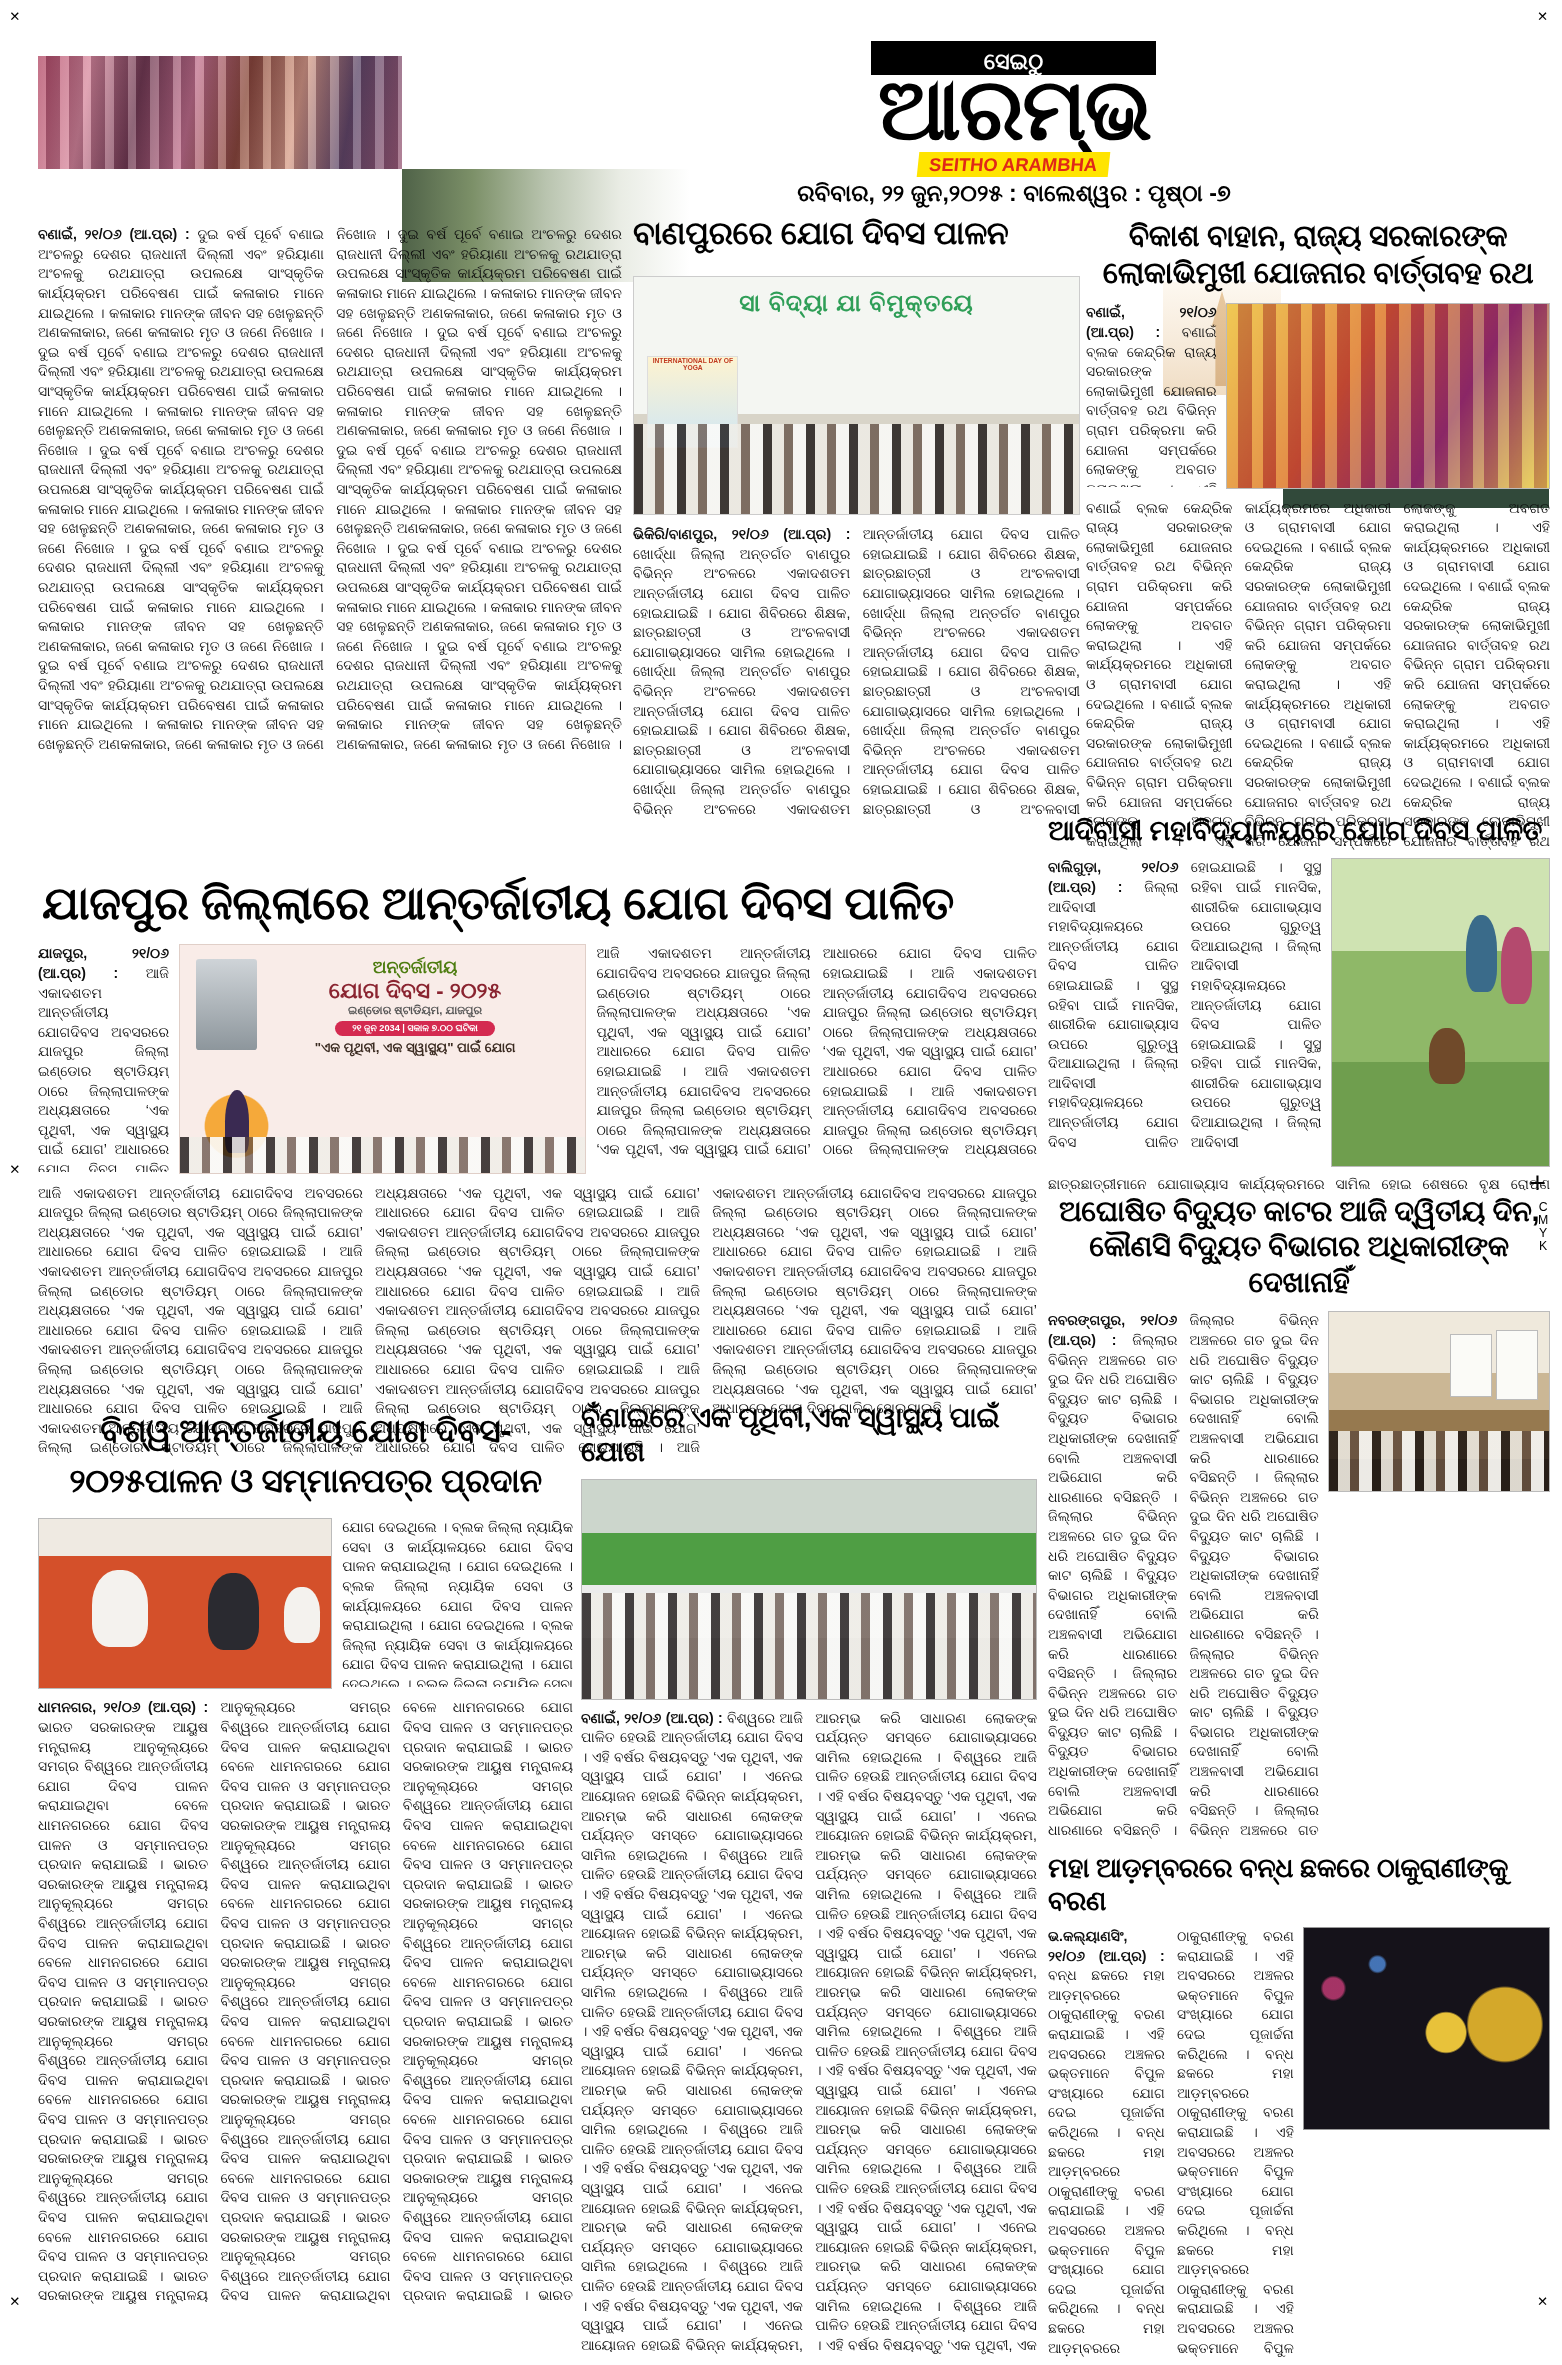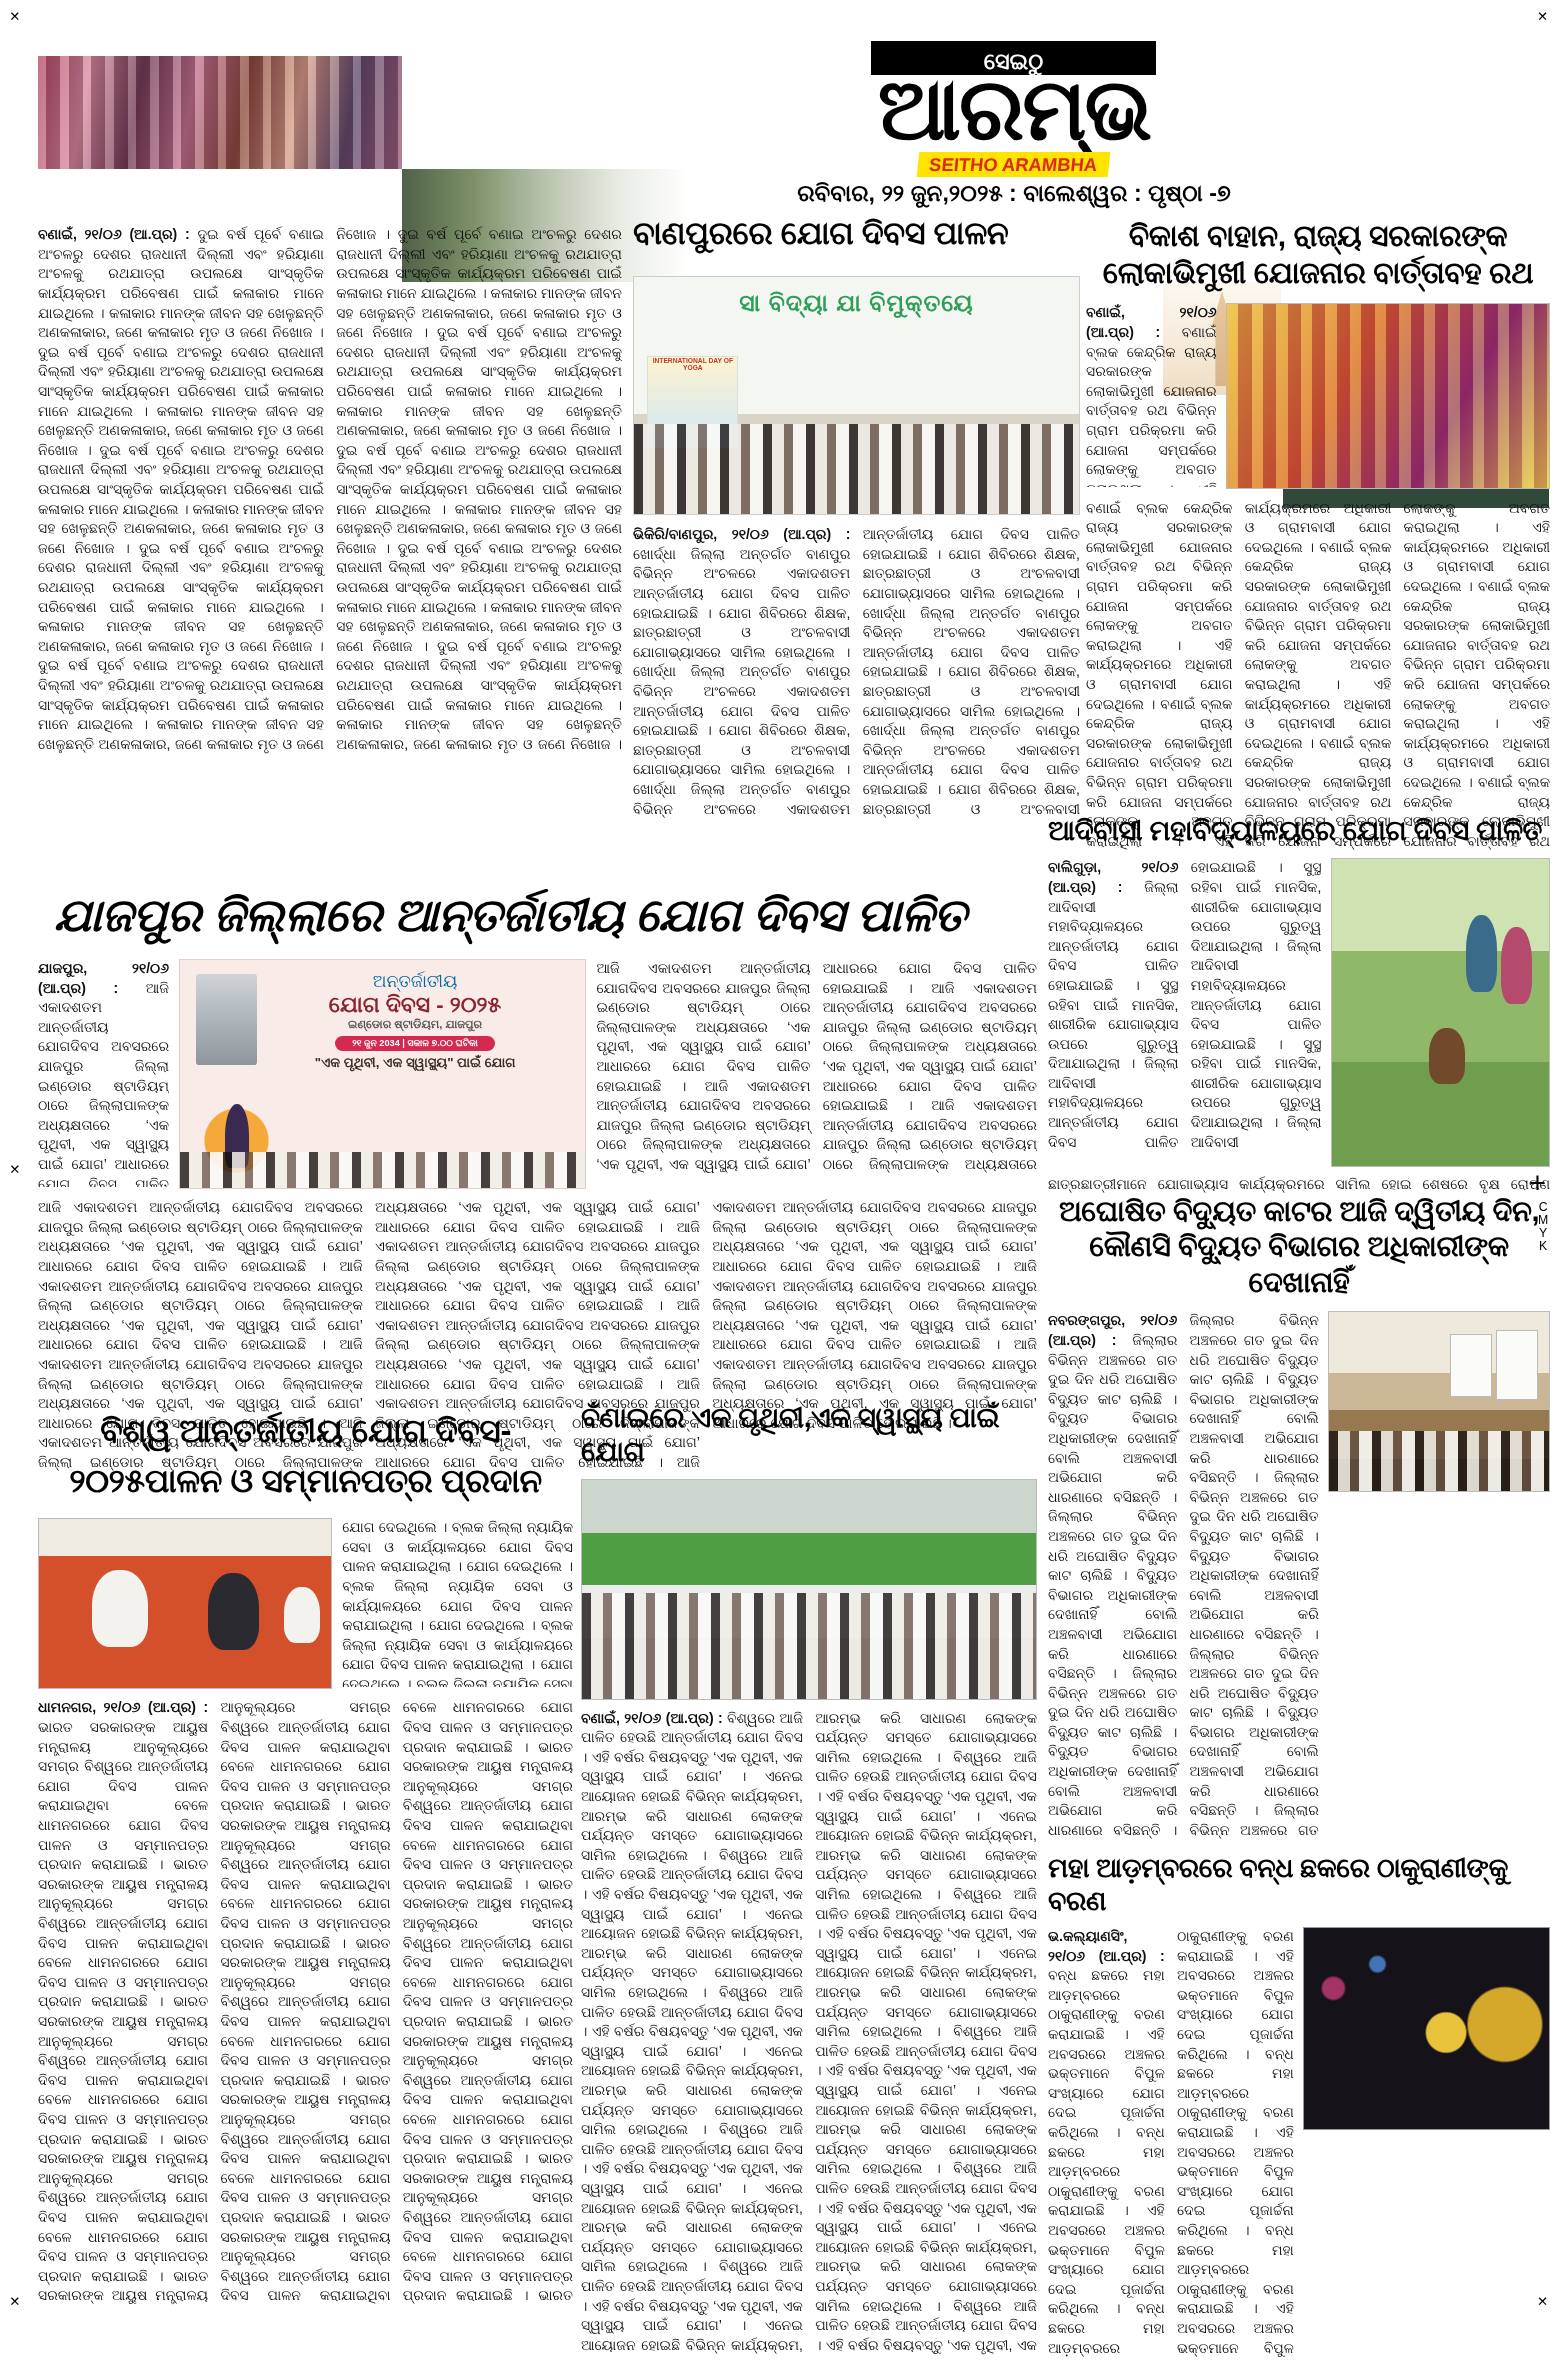--- a/index.html
+++ b/index.html
@@ -46,21 +46,21 @@
   
   .headline{font-weight:800;color:#000;line-height:1.22;letter-spacing:-0.5px;}
   .center{text-align:center;}
   .bodytext{font-size:14px;line-height:1.40;text-align:justify;color:#0d0d0d;overflow:hidden;}
   .cols2{column-count:2;column-gap:12.3px;}
   .cols3{column-count:3;column-gap:12.3px;}
   .dl{font-weight:700;}
   .banner-green{color:#2f9e57;font-weight:800;text-align:center;letter-spacing:1px;}
   .idy-poster{position:absolute;left:3%;bottom:28%;width:20%;height:38%;background:linear-gradient(180deg,#fdf3d0,#cfe6f5);
       font-size:6.7px;color:#c03a20;font-weight:700;text-align:center;overflow:hidden;border:0.5px solid #ddd;}
-  .ybanner-title1{color:#0369a1;font-weight:400;font-size:17.4px;text-align:center;}
+  .ybanner-title1{color:#4d7c0f;font-weight:700;font-size:17.4px;text-align:center;}
   .ybanner-title2{color:#8a2430;font-weight:900;font-size:22px;text-align:center;}
   .ybanner-sub{color:#555;font-weight:700;font-size:11.3px;text-align:center;}
   .ybanner-pill{background:#d42a50;color:#fff;font-size:9.2px;font-weight:700;text-align:center;
       border-radius:10.2px;width:55%;margin:4.1px auto;padding:2px 0;}
   .ybanner-quote{color:#3a2a20;font-weight:800;font-size:13.3px;text-align:center;}
   .modi{position:absolute;left:4%;top:6%;width:15%;height:40%;background:linear-gradient(180deg,#cfd4d8,#8d969c);border-radius:3.1px;}
   .sun{position:absolute;left:5%;bottom:4%;width:18%;height:42%;
       background:radial-gradient(circle at 50% 60%,#f5a93a 0 46%,rgba(0,0,0,0) 48%);}
   .sun:before{content:"";position:absolute;left:34%;top:22%;width:32%;height:66%;background:#3a2a52;border-radius:50% 50% 20% 20%;}
   
@@ -126,21 +126,21 @@
         <span>ବଣାଇଁ ବ୍ଲକ କେନ୍ଦ୍ରିକ ରାଜ୍ୟ ସରକାରଙ୍କ ଲୋକାଭିମୁଖୀ ଯୋଜନାର ବାର୍ତ୍ତାବହ ରଥ ବିଭିନ୍ନ ଗ୍ରାମ ପରିକ୍ରମା କରି ଯୋଜନା ସମ୍ପର୍କରେ ଲୋକଙ୍କୁ ଅବଗତ କରାଇଥିଲା । ଏହି କାର୍ଯ୍ୟକ୍ରମରେ ଅଧିକାରୀ ଓ ଗ୍ରାମବାସୀ ଯୋଗ ଦେଇଥିଲେ ।</span>
       </div>
       <div class="photo ph-rath" style="width:323px;height:184px;border:0.5px solid #bbb;"></div>
     </div>
     <div class="bodytext cols3" style="margin-top:9.2px;height:359px;">
       <span>ବଣାଇଁ ବ୍ଲକ କେନ୍ଦ୍ରିକ ରାଜ୍ୟ ସରକାରଙ୍କ ଲୋକାଭିମୁଖୀ ଯୋଜନାର ବାର୍ତ୍ତାବହ ରଥ ବିଭିନ୍ନ ଗ୍ରାମ ପରିକ୍ରମା କରି ଯୋଜନା ସମ୍ପର୍କରେ ଲୋକଙ୍କୁ ଅବଗତ କରାଇଥିଲା । ଏହି କାର୍ଯ୍ୟକ୍ରମରେ ଅଧିକାରୀ ଓ ଗ୍ରାମବାସୀ ଯୋଗ ଦେଇଥିଲେ । ବଣାଇଁ ବ୍ଲକ କେନ୍ଦ୍ରିକ ରାଜ୍ୟ ସରକାରଙ୍କ ଲୋକାଭିମୁଖୀ ଯୋଜନାର ବାର୍ତ୍ତାବହ ରଥ ବିଭିନ୍ନ ଗ୍ରାମ ପରିକ୍ରମା କରି ଯୋଜନା ସମ୍ପର୍କରେ ଲୋକଙ୍କୁ ଅବଗତ କରାଇଥିଲା । ଏହି କାର୍ଯ୍ୟକ୍ରମରେ ଅଧିକାରୀ ଓ ଗ୍ରାମବାସୀ ଯୋଗ ଦେଇଥିଲେ । ବଣାଇଁ ବ୍ଲକ କେନ୍ଦ୍ରିକ ରାଜ୍ୟ ସରକାରଙ୍କ ଲୋକାଭିମୁଖୀ ଯୋଜନାର ବାର୍ତ୍ତାବହ ରଥ ବିଭିନ୍ନ ଗ୍ରାମ ପରିକ୍ରମା କରି ଯୋଜନା ସମ୍ପର୍କରେ ଲୋକଙ୍କୁ ଅବଗତ କରାଇଥିଲା । ଏହି କାର୍ଯ୍ୟକ୍ରମରେ ଅଧିକାରୀ ଓ ଗ୍ରାମବାସୀ ଯୋଗ ଦେଇଥିଲେ । ବଣାଇଁ ବ୍ଲକ କେନ୍ଦ୍ରିକ ରାଜ୍ୟ ସରକାରଙ୍କ ଲୋକାଭିମୁଖୀ ଯୋଜନାର ବାର୍ତ୍ତାବହ ରଥ ବିଭିନ୍ନ ଗ୍ରାମ ପରିକ୍ରମା କରି ଯୋଜନା ସମ୍ପର୍କରେ ଲୋକଙ୍କୁ ଅବଗତ କରାଇଥିଲା । ଏହି କାର୍ଯ୍ୟକ୍ରମରେ ଅଧିକାରୀ ଓ ଗ୍ରାମବାସୀ ଯୋଗ ଦେଇଥିଲେ । ବଣାଇଁ ବ୍ଲକ କେନ୍ଦ୍ରିକ ରାଜ୍ୟ ସରକାରଙ୍କ ଲୋକାଭିମୁଖୀ ଯୋଜନାର ବାର୍ତ୍ତାବହ ରଥ ବିଭିନ୍ନ ଗ୍ରାମ ପରିକ୍ରମା କରି ଯୋଜନା ସମ୍ପର୍କରେ ଲୋକଙ୍କୁ ଅବଗତ କରାଇଥିଲା । ଏହି କାର୍ଯ୍ୟକ୍ରମରେ ଅଧିକାରୀ ଓ ଗ୍ରାମବାସୀ ଯୋଗ ଦେଇଥିଲେ । ବଣାଇଁ ବ୍ଲକ କେନ୍ଦ୍ରିକ ରାଜ୍ୟ ସରକାରଙ୍କ ଲୋକାଭିମୁଖୀ ଯୋଜନାର ବାର୍ତ୍ତାବହ ରଥ ବିଭିନ୍ନ ଗ୍ରାମ ପରିକ୍ରମା କରି ଯୋଜନା ସମ୍ପର୍କରେ ଲୋକଙ୍କୁ ଅବଗତ କରାଇଥିଲା । ଏହି କାର୍ଯ୍ୟକ୍ରମରେ ଅଧିକାରୀ ଓ ଗ୍ରାମବାସୀ ଯୋଗ ଦେଇଥିଲେ । ବଣାଇଁ ବ୍ଲକ କେନ୍ଦ୍ରିକ ରାଜ୍ୟ ସରକାରଙ୍କ ଲୋକାଭିମୁଖୀ ଯୋଜନାର ବାର୍ତ୍ତାବହ ରଥ ବିଭିନ୍ନ ଗ୍ରାମ ପରିକ୍ରମା କରି ଯୋଜନା ସମ୍ପର୍କରେ ଲୋକଙ୍କୁ ଅବଗତ କରାଇଥିଲା । ଏହି କାର୍ଯ୍ୟକ୍ରମରେ ଅଧିକାରୀ ଓ ଗ୍ରାମବାସୀ ଯୋଗ ଦେଇଥିଲେ । ବଣାଇଁ ବ୍ଲକ କେନ୍ଦ୍ରିକ ରାଜ୍ୟ ସରକାରଙ୍କ ଲୋକାଭିମୁଖୀ ଯୋଜନାର ବାର୍ତ୍ତାବହ ରଥ ବିଭିନ୍ନ ଗ୍ରାମ ପରିକ୍ରମା କରି ଯୋଜନା ସମ୍ପର୍କରେ ଲୋକଙ୍କୁ ଅବଗତ କରାଇଥିଲା । ଏହି କାର୍ଯ୍ୟକ୍ରମରେ ଅଧିକାରୀ ଓ ଗ୍ରାମବାସୀ ଯୋଗ ଦେଇଥିଲେ । ବଣାଇଁ ବ୍ଲକ କେନ୍ଦ୍ରିକ ରାଜ୍ୟ ସରକାରଙ୍କ ଲୋକାଭିମୁଖୀ ଯୋଜନାର ବାର୍ତ୍ତାବହ ରଥ ବିଭିନ୍ନ ଗ୍ରାମ ପରିକ୍ରମା କରି ଯୋଜନା ସମ୍ପର୍କରେ ଲୋକଙ୍କୁ ଅବଗତ କରାଇଥିଲା । ଏହି କାର୍ଯ୍ୟକ୍ରମରେ ଅଧିକାରୀ ଓ ଗ୍ରାମବାସୀ ଯୋଗ ଦେଇଥିଲେ ।</span>
     </div>
   </section>
 
   <section class="abs" style="left:38px;top:871px;width:999px;">
-    <h1 class="headline" style="font-size:46px;margin:16px;white-space:nowrap;font-style:italic;">ଯାଜପୁର ଜିଲ୍ଲାରେ ଆନ୍ତର୍ଜାତୀୟ ଯୋଗ ଦିବସ ପାଳିତ</h1>
+    <h1 class="headline" style="font-size:46px;margin:4px;white-space:nowrap;">ଯାଜପୁର ଜିଲ୍ଲାରେ ଆନ୍ତର୍ଜାତୀୟ ଯୋଗ ଦିବସ ପାଳିତ</h1>
     <div style="margin-top:13.3px;display:flex;gap:10.2px;">
       <div class="bodytext" style="width:131px;height:228px;">
         <b class="dl">ଯାଜପୁର, ୨୧/୦୬ (ଆ.ପ୍ର) :</b>
         <span>ଆଜି ଏକାଦଶତମ ଆନ୍ତର୍ଜାତୀୟ ଯୋଗଦିବସ ଅବସରରେ ଯାଜପୁର ଜିଲ୍ଲା ଇଣ୍ଡୋର ଷ୍ଟାଡିୟମ୍ ଠାରେ ଜିଲ୍ଲାପାଳଙ୍କ ଅଧ୍ୟକ୍ଷତାରେ ‘ଏକ ପୃଥିବୀ, ଏକ ସ୍ୱାସ୍ଥ୍ୟ ପାଇଁ ଯୋଗ’ ଆଧାରରେ ଯୋଗ ଦିବସ ପାଳିତ ହୋଇଯାଇଛି ।</span>
       </div>
       <div class="photo ph-yoga-banner" style="width:405px;height:228px;">
         <div class="modi"></div>
         <div class="sun"></div>
         <div style="margin-left:22%;margin-right:6%;padding-top:11.3px;">
           <div class="ybanner-title1">ଅନ୍ତର୍ଜାତୀୟ</div>

